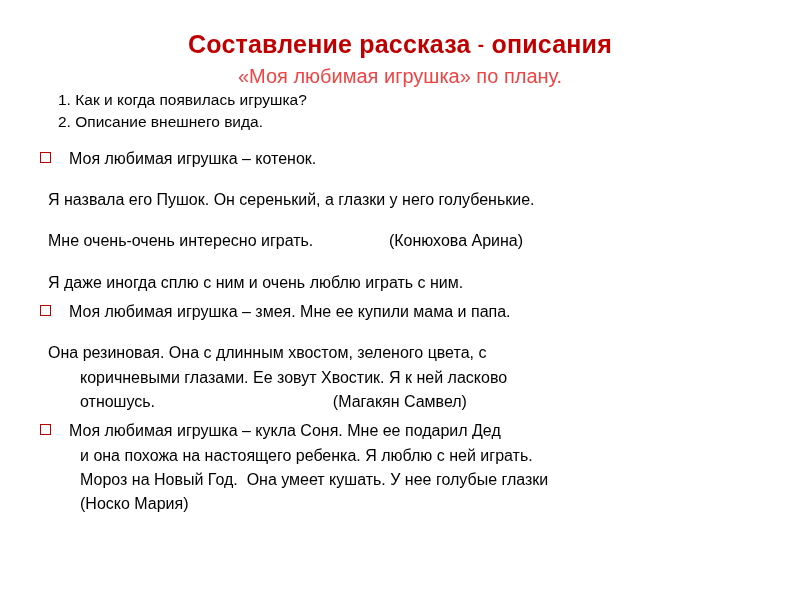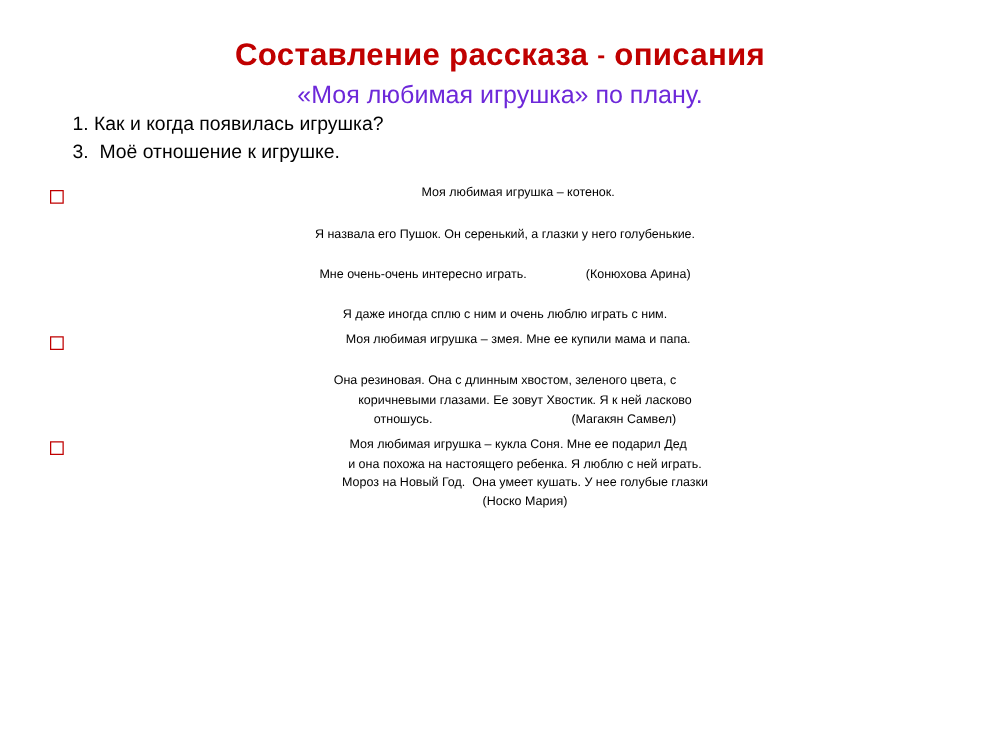--- a/index.html
+++ b/index.html
@@ -32,38 +32,37 @@
     line-height: 1.15;
     letter-spacing: 0.2px;
   }
   .title-line1 .dash {
     font-weight: bold;
     font-size: 19px;
     vertical-align: 2px;
   }
   .title-line2 {
     font-size: 20px;
-    color: #6d28d9;
+    color: #ef4444;
     line-height: 1.3;
     margin-top: 4px;
   }
   .plan {
     margin-top: 0;
     padding-left: 18px;
     font-size: 15.5px;
     line-height: 1.42;
   }
   .plan-item {
     white-space: pre;
   }
   .body-block {
     margin-top: 14px;
-    font-size: 10px;
+    font-size: 16px;
     line-height: 1.52;
-    text-align: center;
   }
   .bullet-row {
     display: flex;
     align-items: flex-start;
     margin-top: 2px;
   }
   .bullet-marker {
     flex: 0 0 auto;
     width: 11px;
     height: 11px;
@@ -97,21 +96,21 @@
     <div class="title-line1">
       <span>Составление рассказа</span>
       <span class="dash">-</span>
       <span>описания</span>
     </div>
     <div class="title-line2">«Моя любимая игрушка» по плану.</div>
   </div>
 
   <div class="plan">
     <div class="plan-item">1. Как и когда появилась игрушка?</div>
-    <div class="plan-item">3.  Моё отношение к игрушке.</div>
+    <div class="plan-item">2. Описание внешнего вида.</div>
   </div>
 
   <div class="body-block">
 
     <div>
       <div class="bullet-row">
         <span class="bullet-marker"></span>
         <span class="bullet-text">Моя любимая игрушка – котенок.</span>
       </div>
       <div class="plain-row pre">Я назвала его Пушок. Он серенький, а глазки у него голубенькие.</div>

